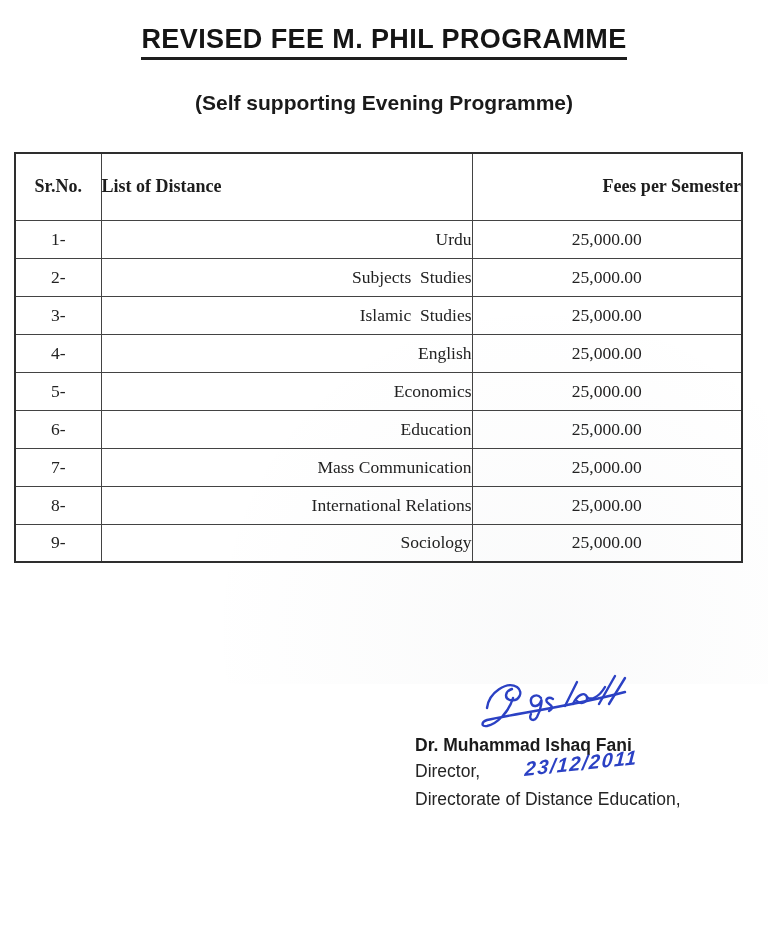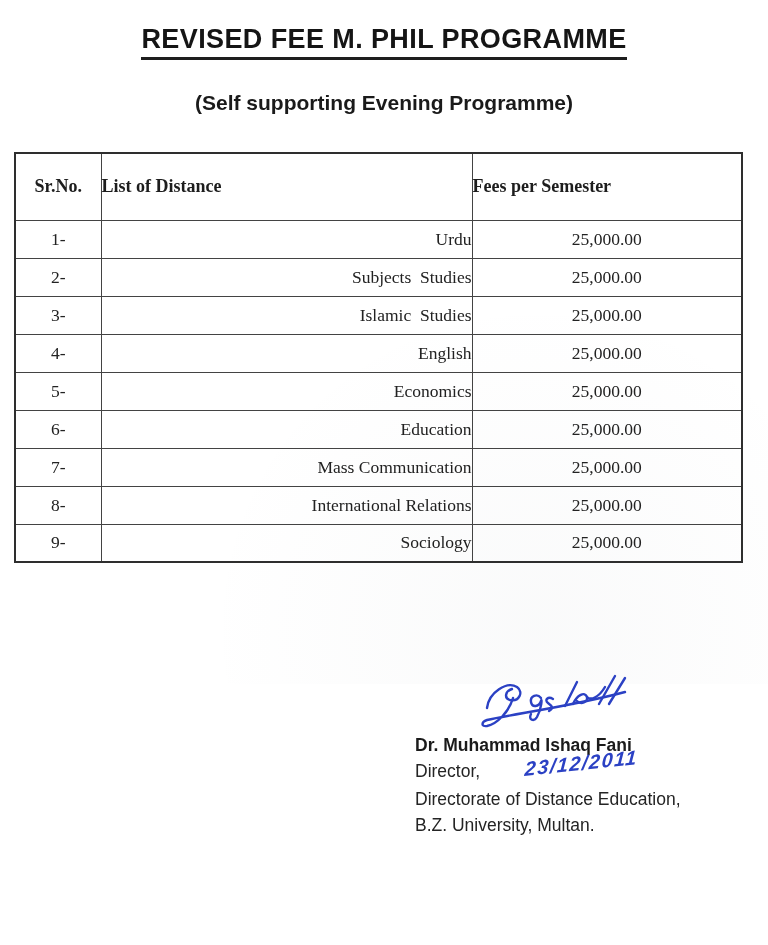--- a/index.html
+++ b/index.html
@@ -61,21 +61,21 @@
   .col-subject{ width: 371px; }
   .col-fee    { width: 270px; }
   table.fee-table thead th {
     height: 67px;
     font-size: 18px;
     font-weight: bold;
     color: #1d1d1d;
   }
   th.h-sr   { text-align: center; }
   th.h-subj { text-align: left; padding-left: 13px; }
-  th.h-fee  { text-align: left; margin-top: 36px; }
+  th.h-fee  { text-align: right; margin-top: 36px; }
   table.fee-table tbody td {
     height: 38px;
     font-size: 17.5px;
     color: #222222;
   }
   td.c-sr   { text-align: center; }
   td.c-subj { text-align: right; padding-left: 13px; white-space: pre-wrap; }
   td.c-fee  { text-align: center; }
   .sig-block {
     position: absolute;
@@ -207,16 +207,15 @@
         <path d="M126,32 L142,4"></path>
         <path d="M136,32 L152,6"></path>
       </g>
     </svg>
     <div class="sig-name">Dr. Muhammad Ishaq Fani</div>
     <div class="director-row">
       <span class="sig-line">Director,</span>
       <span class="hw-date" id="hwDate" style="color: rgb(43, 65, 196);">23/12/2011</span>
     </div>
     <div class="sig-line">Directorate of Distance Education,</div>
-    <div class="sig-line">B.Z. University, Multan.</div>
   </div>
 
 </div>
 
 </body></html>

